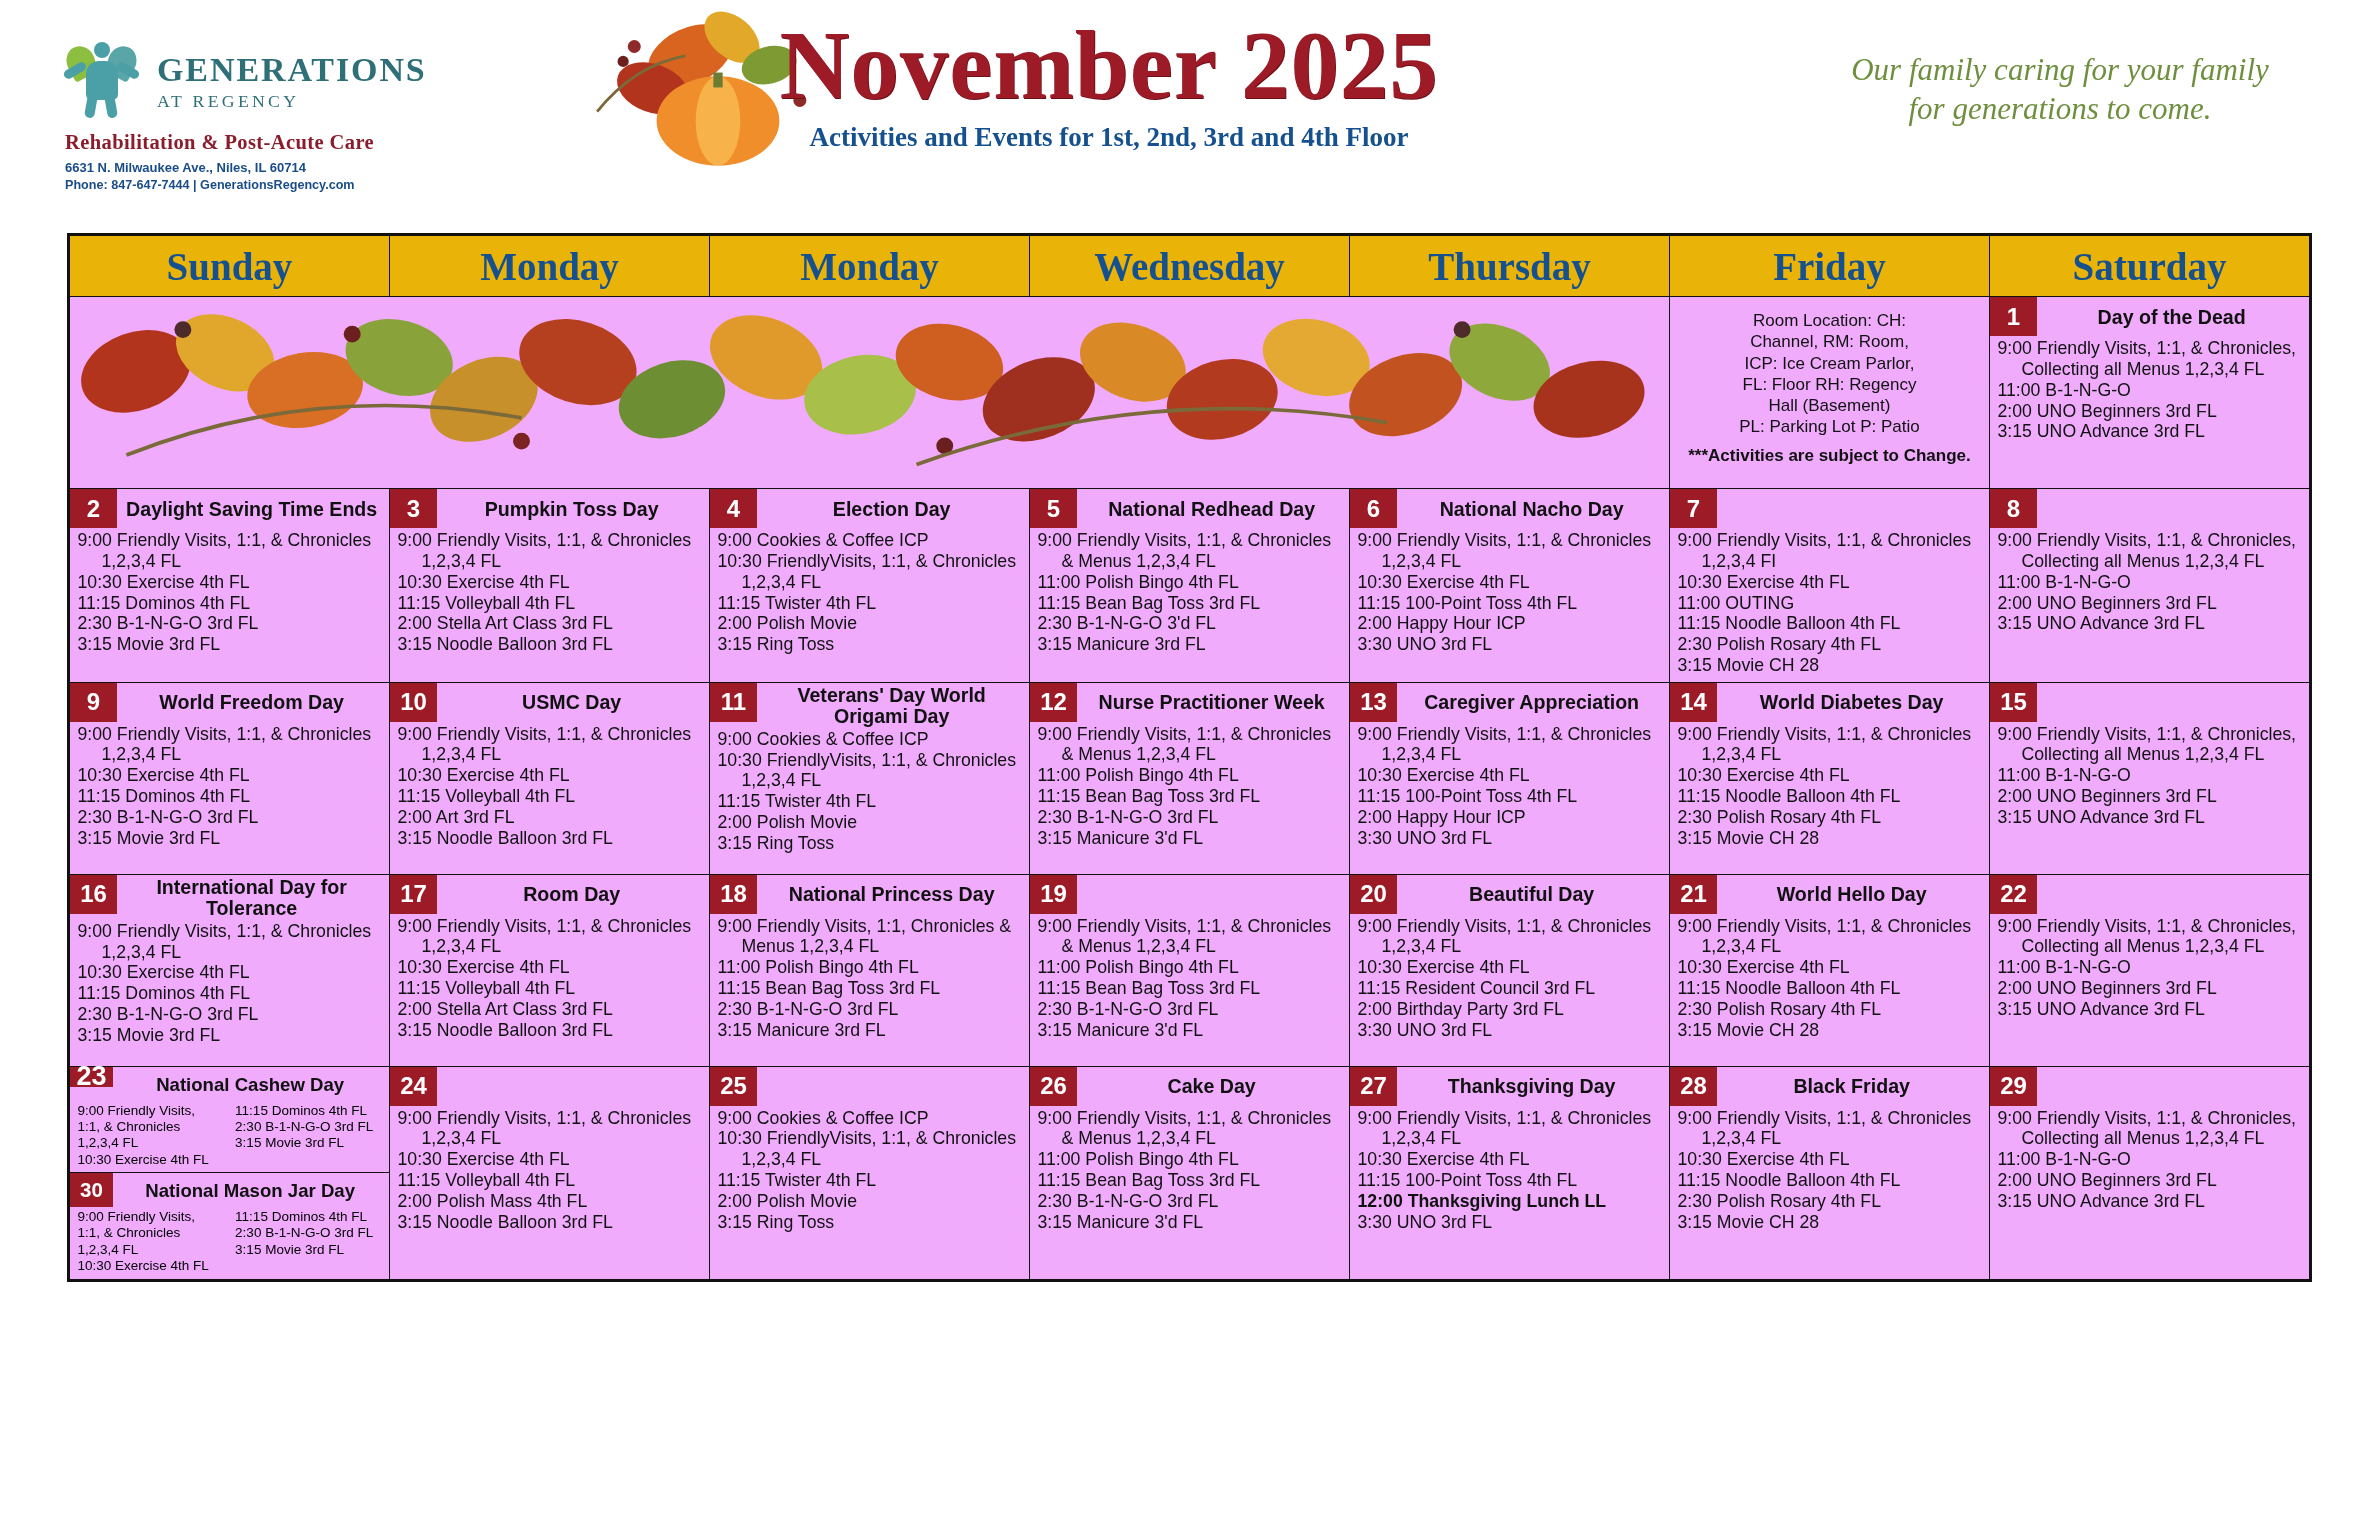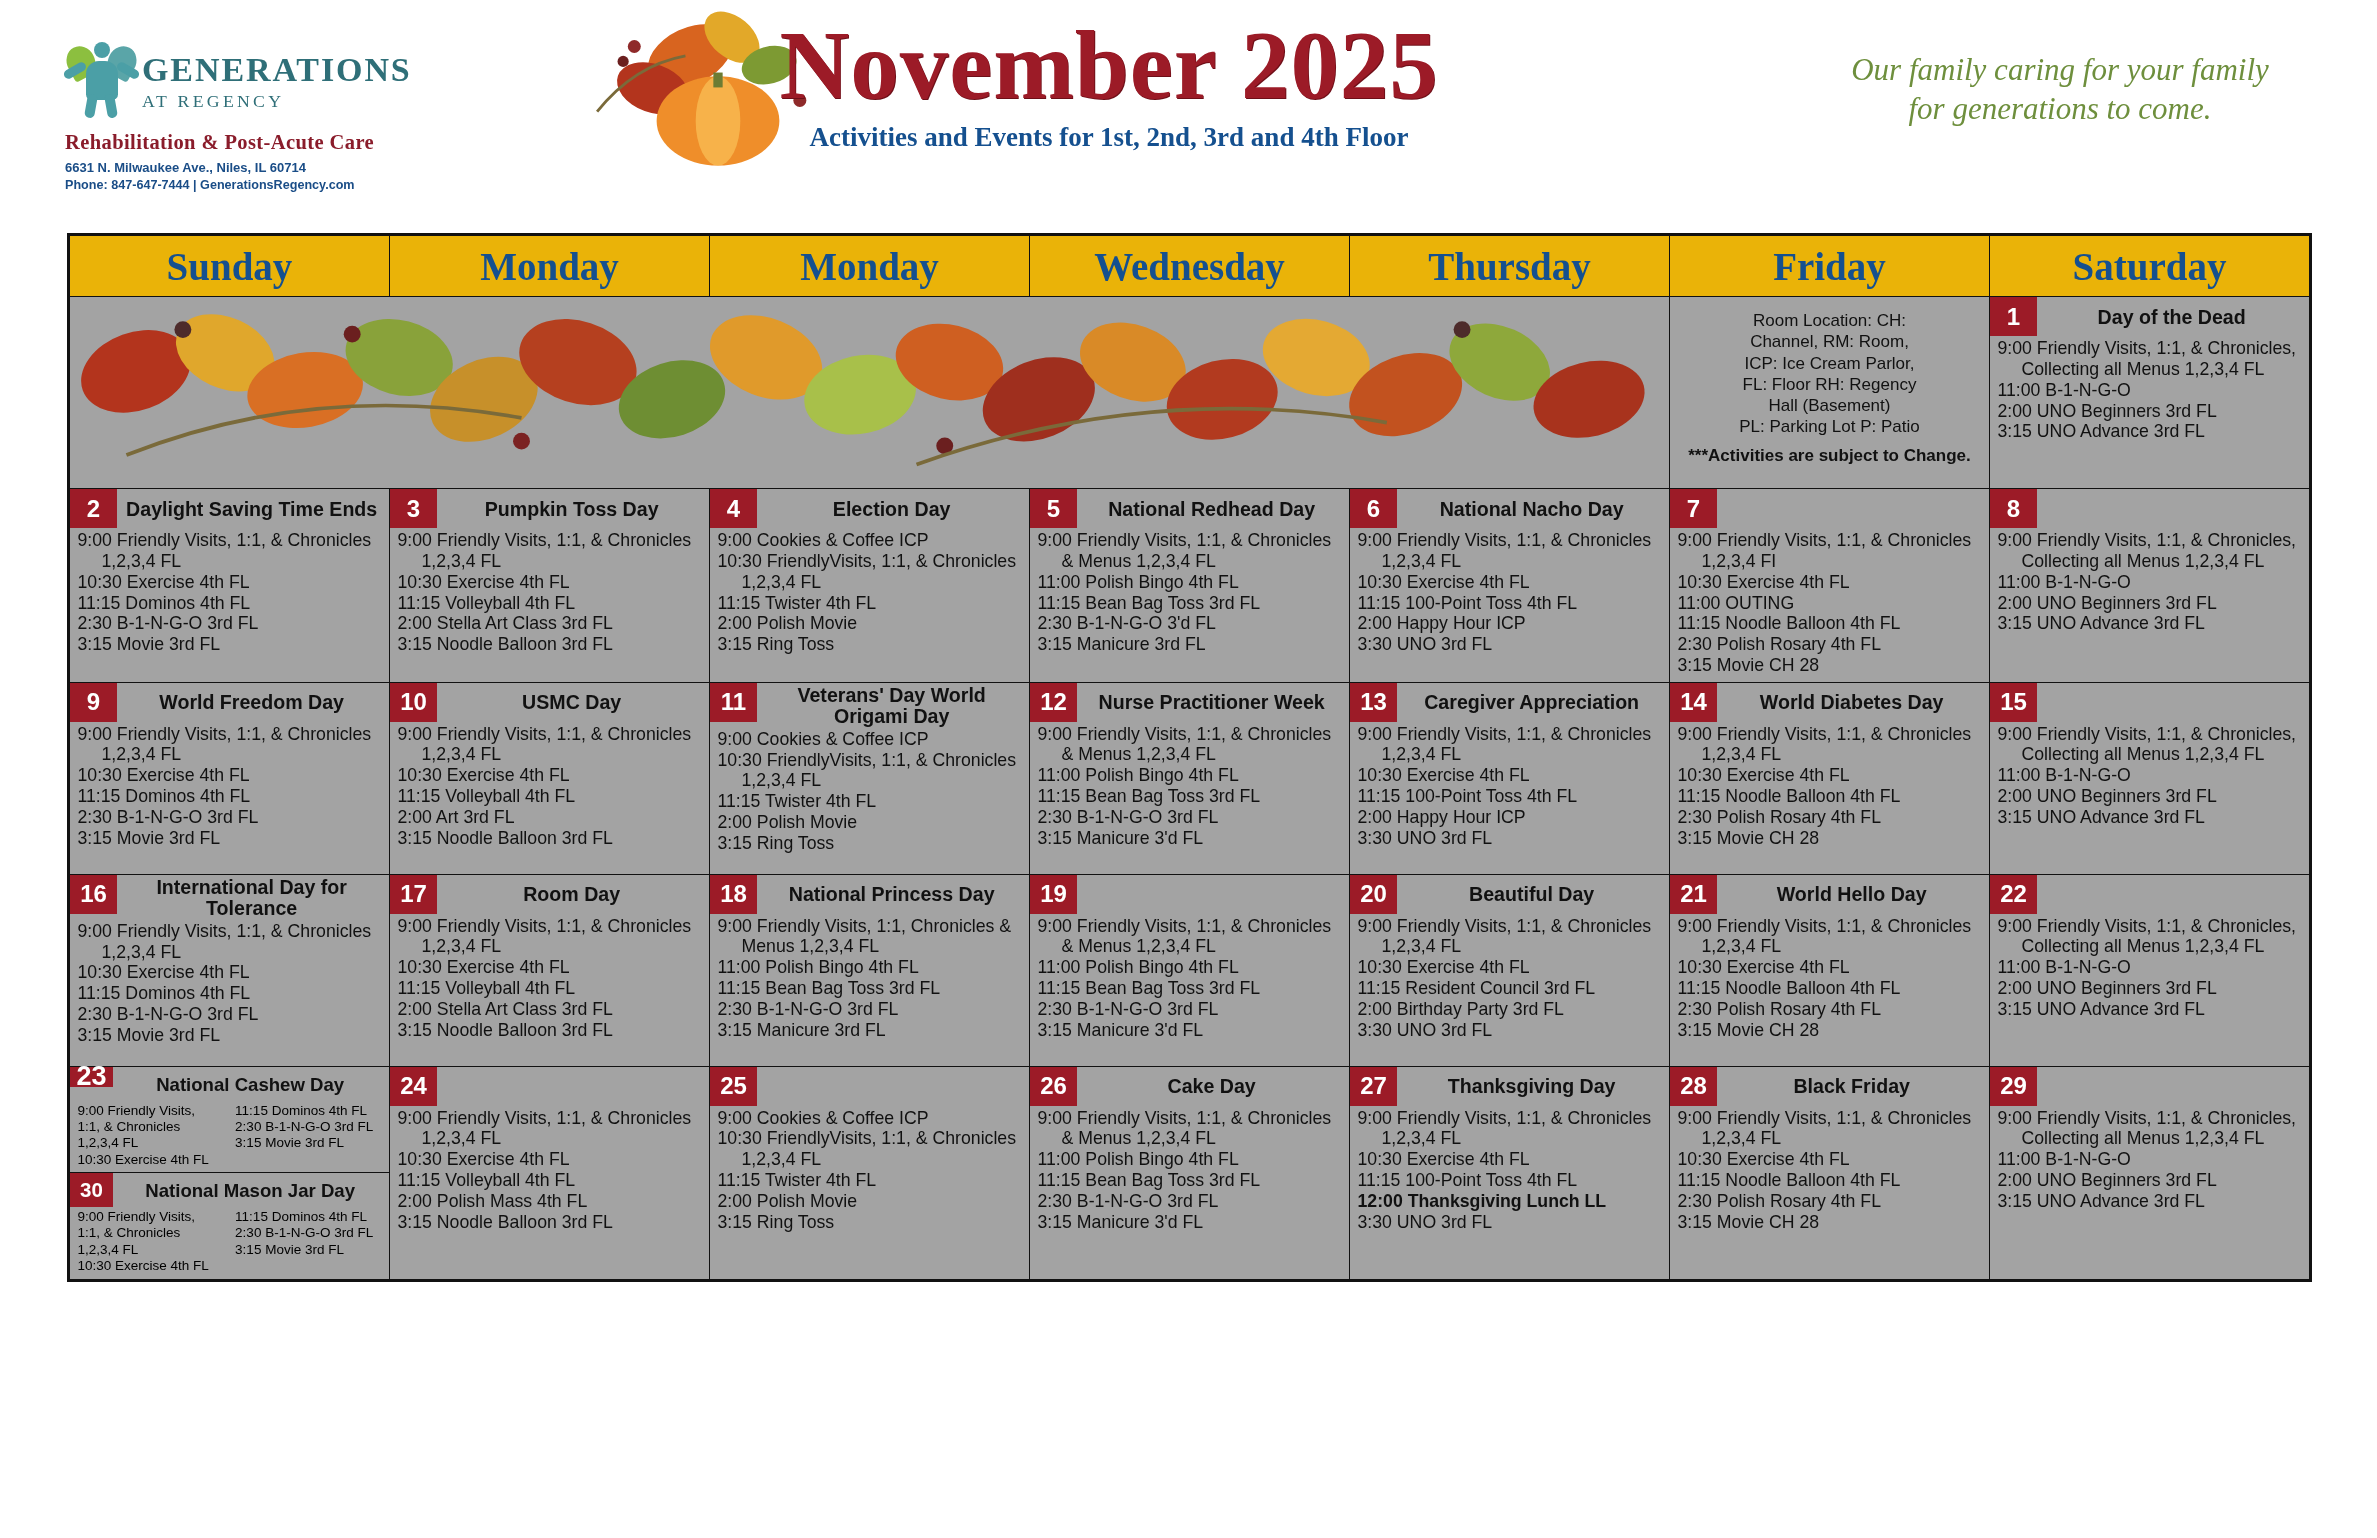--- a/index.html
+++ b/index.html
@@ -25,21 +25,21 @@
   .logo-block {
     width: 438px;
     padding: 42px 0 0 65px;
     box-sizing: border-box;
     display: flex;
     flex-direction: column;
   }
   .logo-row {
     display: flex;
     align-items: center;
-    gap: 4px;
+    gap: 19px;
   }
   .logo-mark {
     width: 73px;
     height: 80px;
     position: relative;
     flex: none;
   }
   .logo-mark .leafL, .logo-mark .leafR {
     position: absolute;
     width: 28px; height: 32px;
@@ -171,21 +171,21 @@
     font-size: 39px;
     color: #15508f;
     font-weight: bold;
     background: #eab308;
   }
   table.cal td {
     border: 1.9px solid #111;
     vertical-align: top;
     height: 191px;
     padding: 0;
-    background: #a3a3a3;
+    background: #f0abfc;
   }
   .cell {
     position: relative;
     min-height: 186px;
     padding: 0;
   }
   .daynum {
     position: absolute;
     left: 0; top: 0;
     width: 47px; height: 39px;

